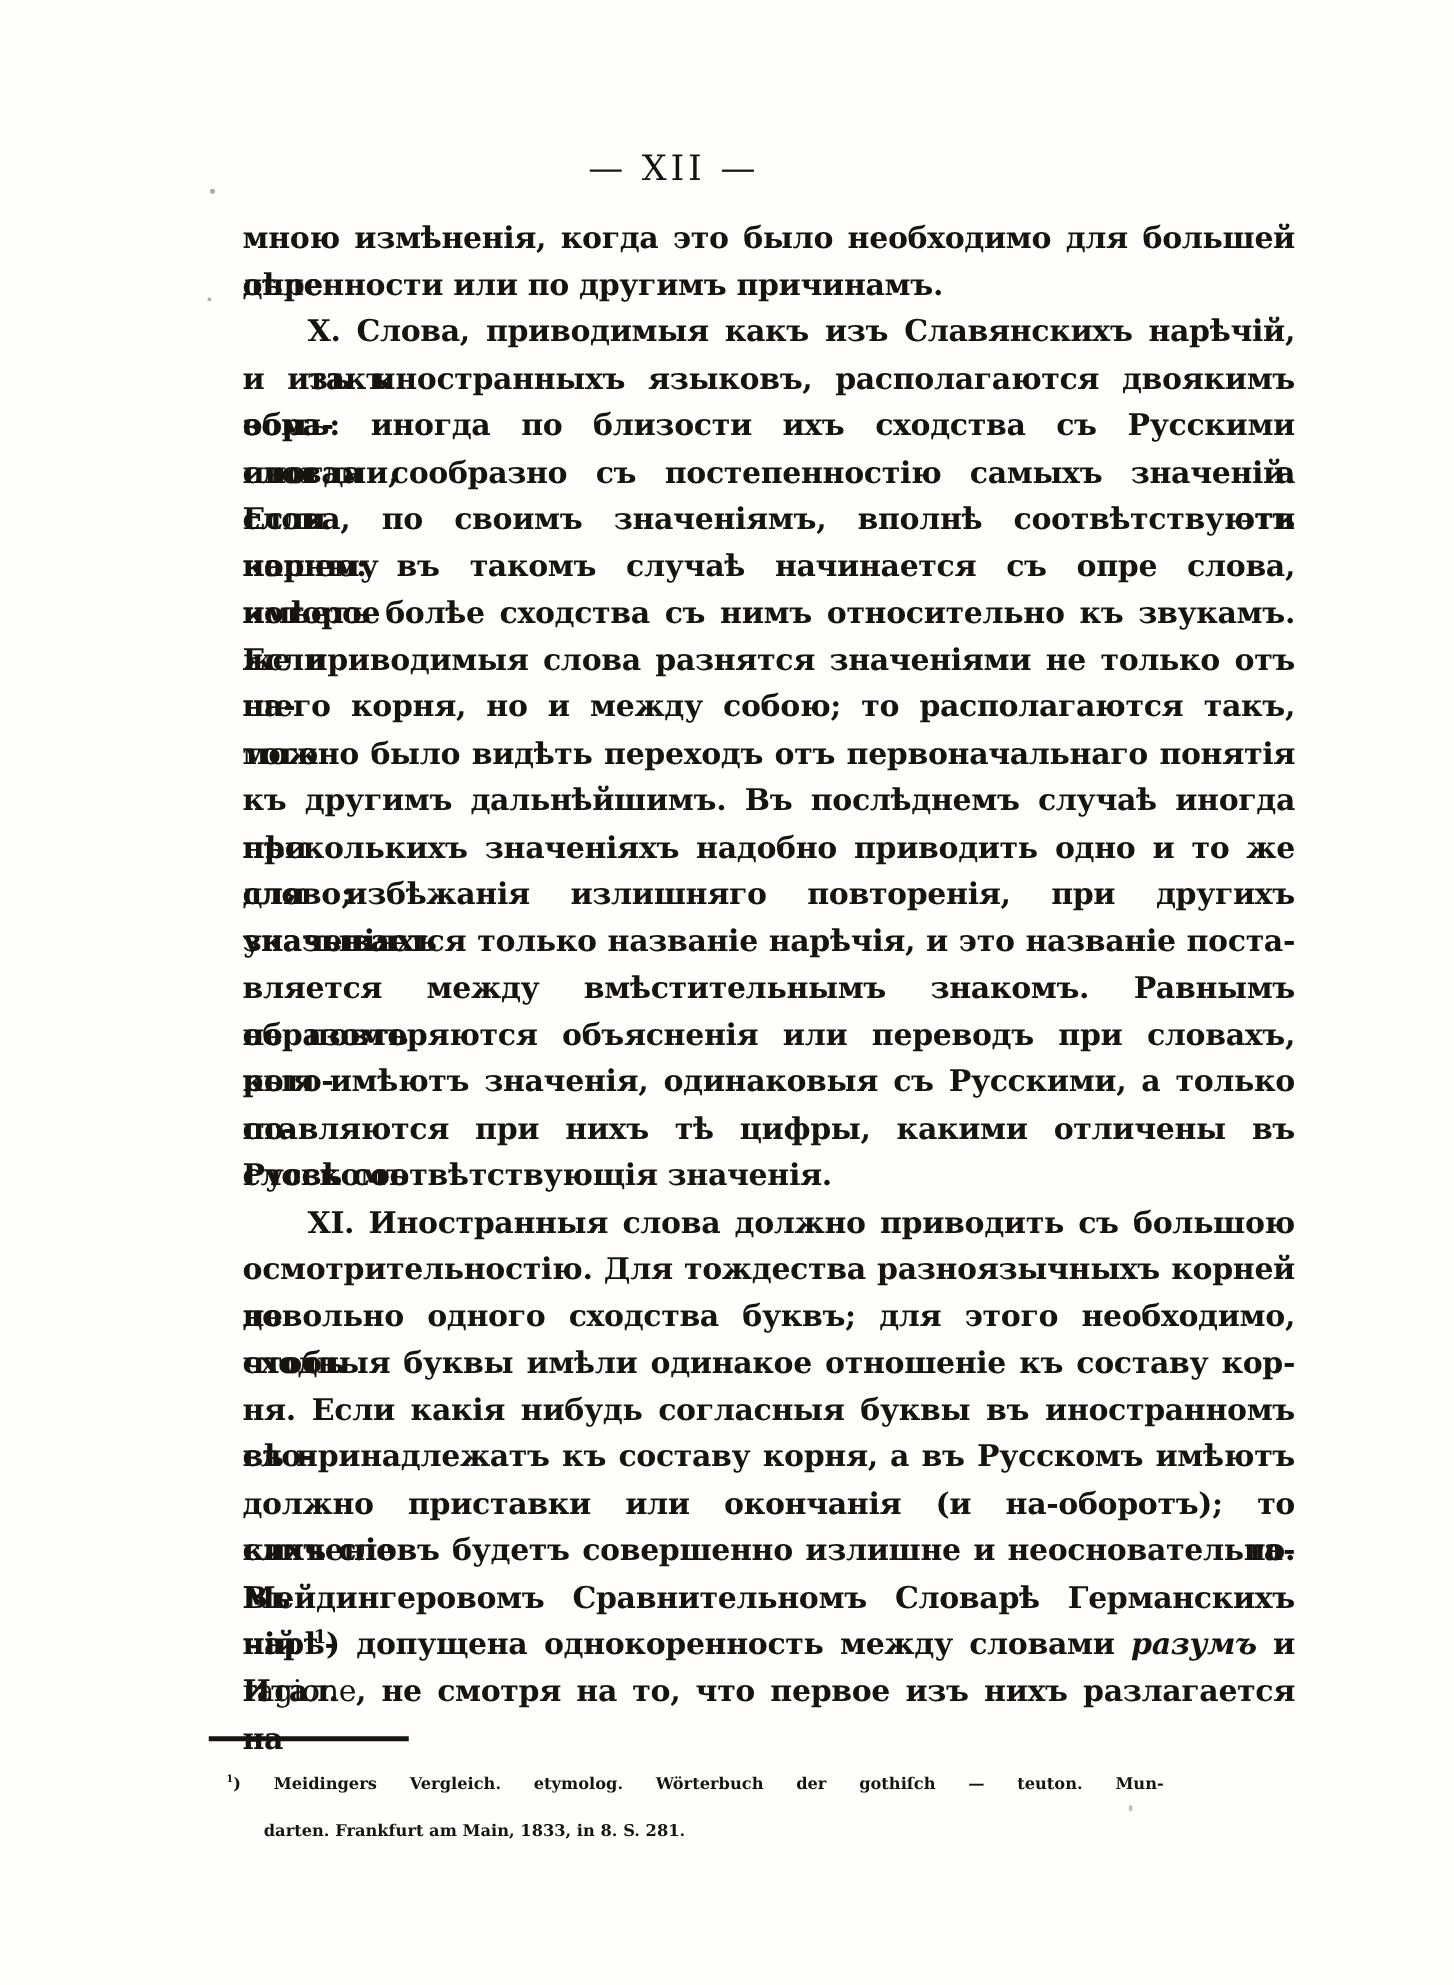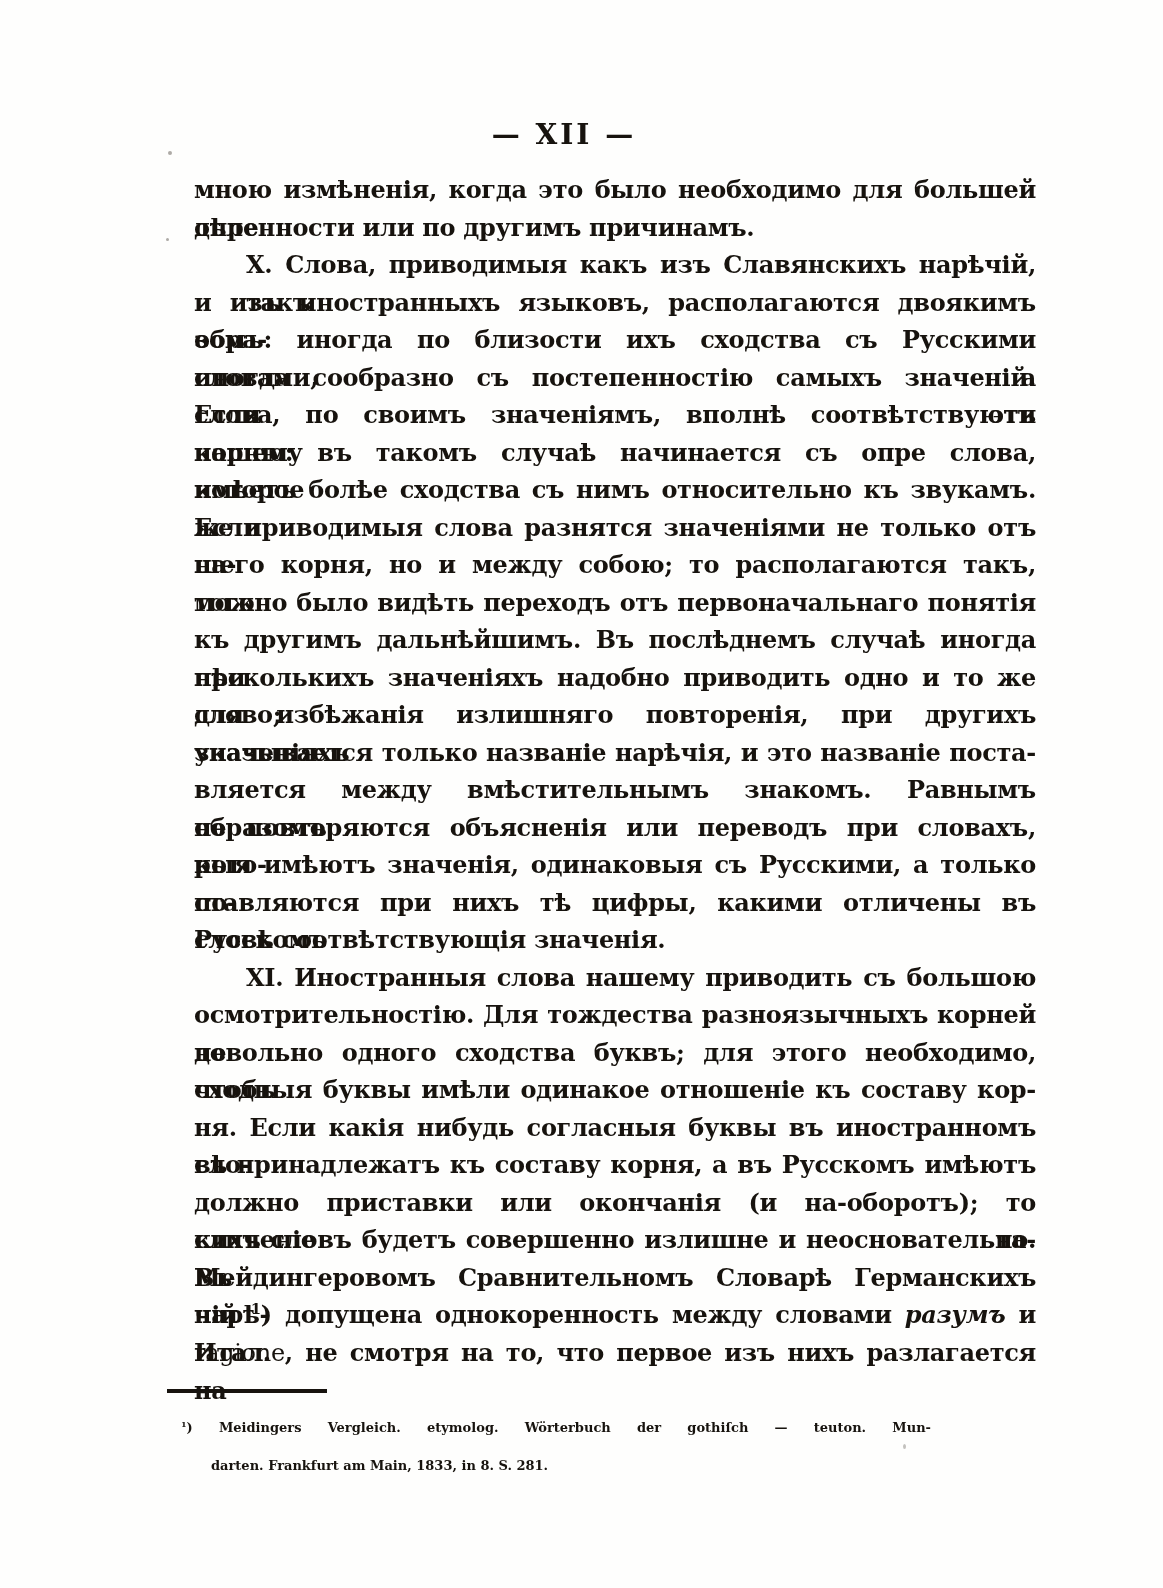--- a/index.html
+++ b/index.html
@@ -15,23 +15,23 @@
     position:relative;
     overflow:hidden;
   }
   .page{
     position:absolute;left:0;top:0;width:1163px;height:1588px;
     background:var(--paper);
   }
   
   .running-head{
     position:absolute;
-    left:186px;top:118px;width:756px;
+    left:161px;top:118px;width:756px;
     text-align:center;
-    font-size:28px;font-weight:700;
+    font-size:28px;font-weight:400;
     letter-spacing:3px;
     color:var(--ink);
   }
   
   .body-block{
     position:absolute;
     left:173px;top:171px;width:842px;
     font-size:24px;
     font-weight:700;
     line-height:37.5px;
@@ -104,21 +104,21 @@
       <div class="line">можно было видѣть переходъ отъ первоначальнаго понятія</div>
       <div class="line">къ другимъ дальнѣйшимъ. Въ послѣднемъ случаѣ иногда при</div>
       <div class="line">нѣсколькихъ значеніяхъ надобно приводить одно и то же слово;</div>
       <div class="line">для избѣжанія излишняго повторенія, при другихъ значеніяхъ</div>
       <div class="line">указывается только названіе нарѣчія, и это названіе поста-</div>
       <div class="line">вляется между вмѣстительнымъ знакомъ. Равнымъ образомъ</div>
       <div class="line">не повторяются объясненія или переводъ при словахъ, кото-</div>
       <div class="line">рыя имѣютъ значенія, одинаковыя съ Русскими, а только по-</div>
       <div class="line">ставляются при нихъ тѣ цифры, какими отличены въ Русскомъ</div>
       <div class="line ragged">словѣ соотвѣтствующія значенія.</div>
-      <div class="line ind">XI. Иностранныя слова нашему приводить съ большою</div>
+      <div class="line ind">XI. Иностранныя слова должно приводить съ большою</div>
       <div class="line">осмотрительностію. Для тождества разноязычныхъ корней не</div>
       <div class="line">довольно одного сходства буквъ; для этого необходимо, чтобъ</div>
       <div class="line">сходныя буквы имѣли одинакое отношеніе къ составу кор-</div>
       <div class="line">ня. Если какія нибудь согласныя буквы въ иностранномъ сло-</div>
       <div class="line">вѣ принадлежатъ къ составу корня, а въ Русскомъ имѣютъ</div>
       <div class="line">должно приставки или окончанія (и на-оборотъ); то сличеніе та-</div>
       <div class="line">кихъ словъ будетъ совершенно излишне и неосновательно. Въ</div>
       <div class="line">Мейдингеровомъ Сравнительномъ Словарѣ Германскихъ нарѣ-</div>
       <div class="line"><span>чій </span><span class="sup">1</span><span>) допущена однокоренность между словами </span><span class="it">разумъ</span><span> и Итал.</span></div>
       <div class="line"><span class="lat">ragione</span><span>, не смотря на то, что первое изъ нихъ разлагается на</span></div>

